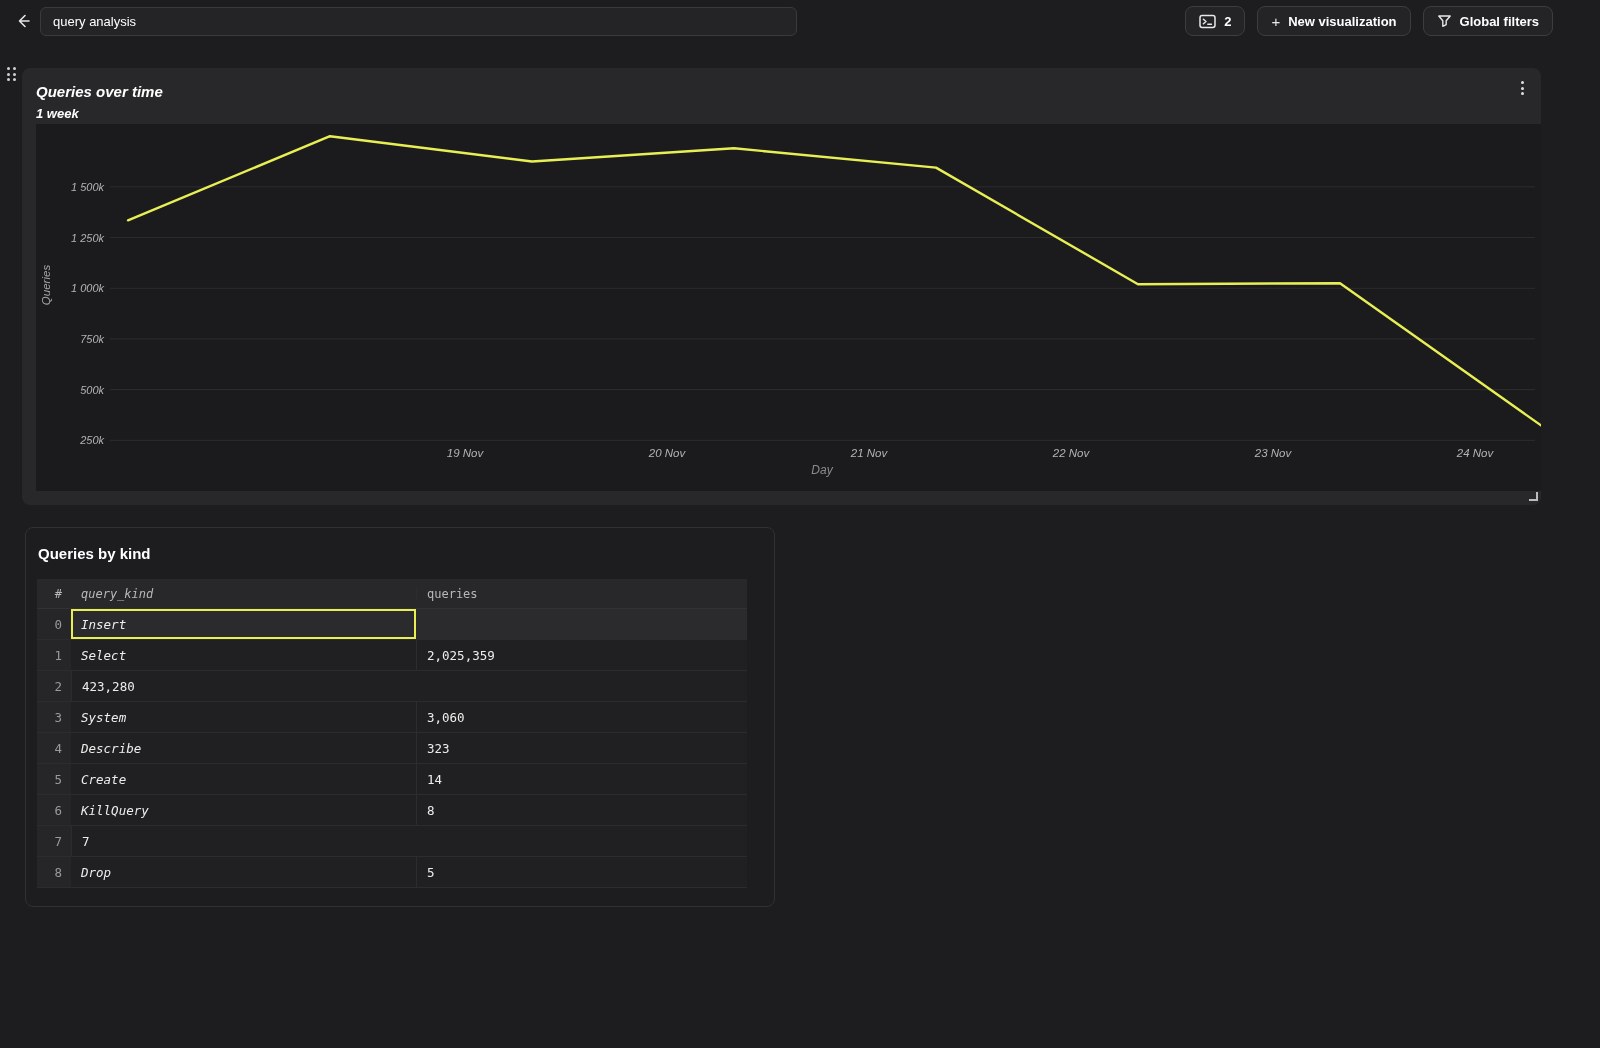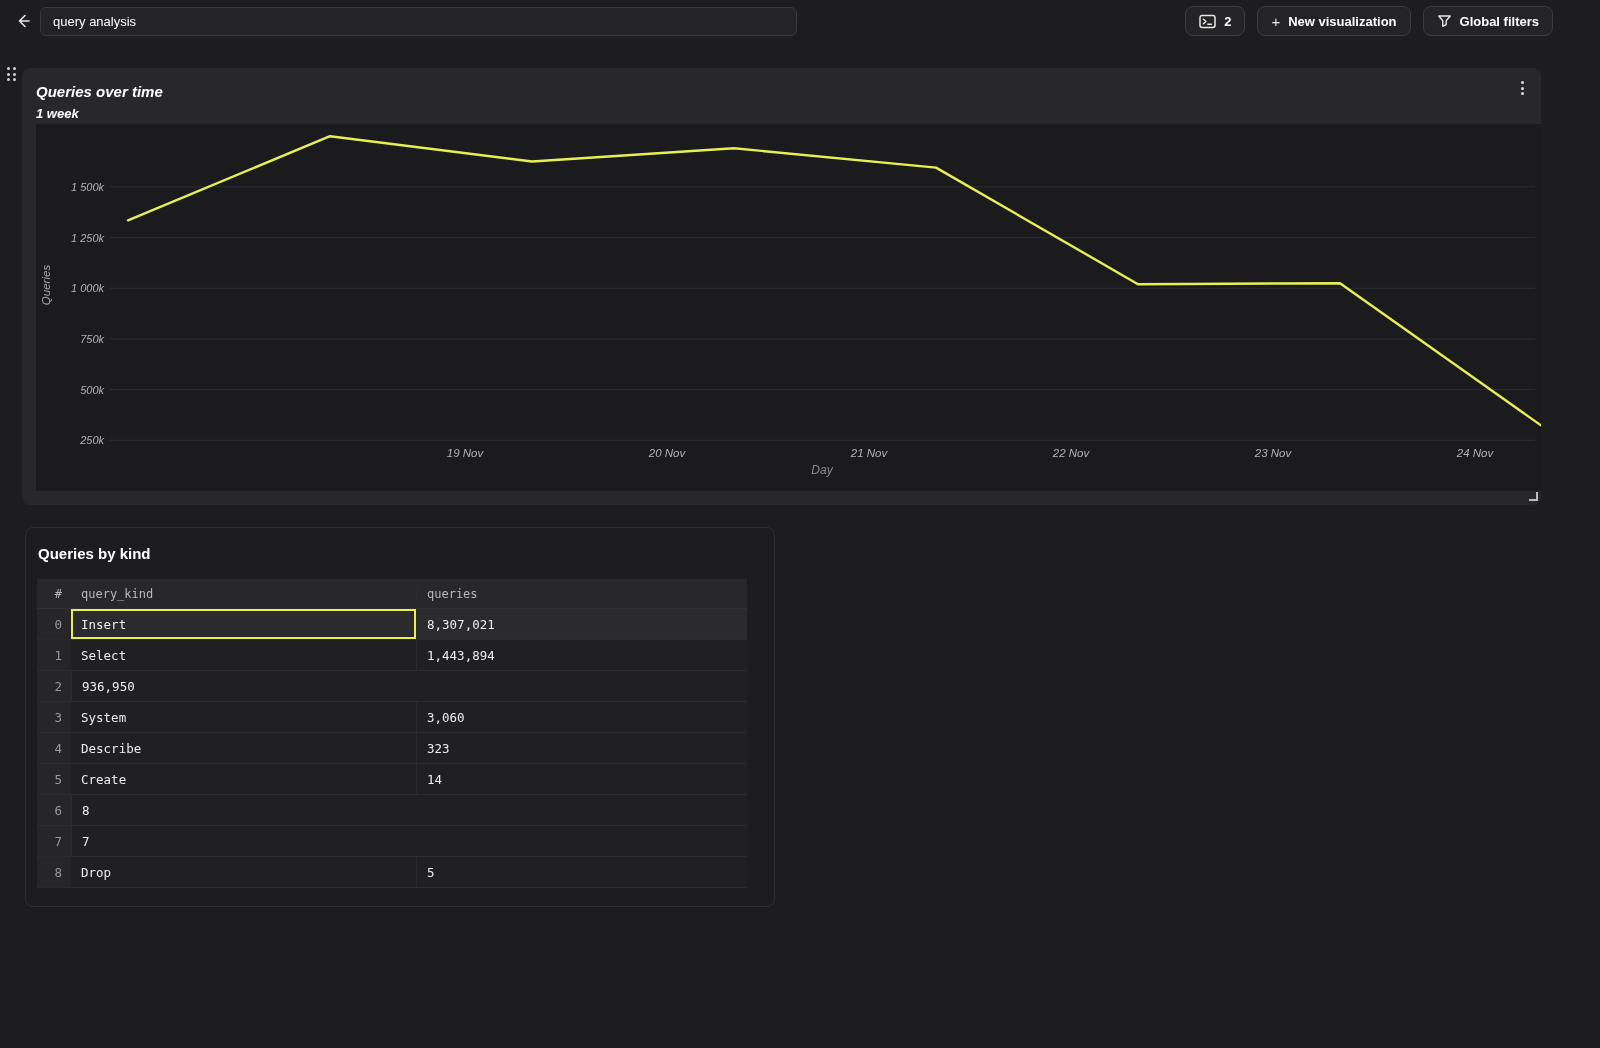--- a/index.html
+++ b/index.html
@@ -55,21 +55,21 @@
             font-family:"DejaVu Sans Mono", monospace; font-size:12.5px; }
   .thead { display:flex; height:30px; background:#28282a; color:#b8b8ba;
            align-items:center; border-bottom:1px solid #323234; font-size:12px; }
   .trow { display:flex; height:31px; background:#202022; color:#ededed;
           align-items:stretch; border-bottom:1px solid #2c2c2e; }
   .trow.selected { background:#2b2b2d; }
   .c-idx { width:34px; flex:0 0 34px; display:flex; align-items:center;
            justify-content:flex-end; padding-right:9px; }
   .trow .c-idx { background:#262628; color:#9a9a9c; }
   .c-kind { width:345px; flex:0 0 345px; display:flex; align-items:center;
-            padding-left:10px; position:relative; }
+            padding-left:10px; position:relative;font-style:italic; }
   .c-val { flex:1; display:flex; align-items:center; padding-left:10px;
            border-left:1px solid #2c2c2e; }
   .sel-cell { box-shadow: inset 0 0 0 2px #e8ef55; text-align: right; }
 </style>
 </head>
 <body>
 
 <div class="topbar">
   <button class="back-btn">
     <svg width="18" height="18" viewBox="0 0 18 18">
@@ -150,48 +150,48 @@
   <div class="qtable">
     <div class="thead">
       <div class="c-idx">#</div>
       <div class="c-kind">query_kind</div>
       <div class="c-val">queries</div>
     </div>
     <div id="table-body">
         <div class="trow selected">
           <div class="c-idx">0</div>
           <div class="c-kind sel-cell">Insert</div>
-          <div class="c-val">8,307,021</div>
         </div>
         <div class="trow">
           <div class="c-idx">1</div>
           <div class="c-kind">Select</div>
-          <div class="c-val">1,443,894</div>
+          <div class="c-val">2,025,359</div>
         </div>
         <div class="trow">
           <div class="c-idx">2</div>
-          <div class="c-val">936,950</div>
+          <div class="c-val">423,280</div>
         </div>
         <div class="trow">
           <div class="c-idx">3</div>
           <div class="c-kind">System</div>
           <div class="c-val">3,060</div>
         </div>
         <div class="trow">
           <div class="c-idx">4</div>
           <div class="c-kind">Describe</div>
           <div class="c-val">323</div>
         </div>
         <div class="trow">
           <div class="c-idx">5</div>
           <div class="c-kind">Create</div>
           <div class="c-val">14</div>
         </div>
         <div class="trow">
           <div class="c-idx">6</div>
+          <div class="c-kind">KillQuery</div>
           <div class="c-val">8</div>
         </div>
         <div class="trow">
           <div class="c-idx">7</div>
           <div class="c-val">7</div>
         </div>
         <div class="trow">
           <div class="c-idx">8</div>
           <div class="c-kind">Drop</div>
           <div class="c-val">5</div>

